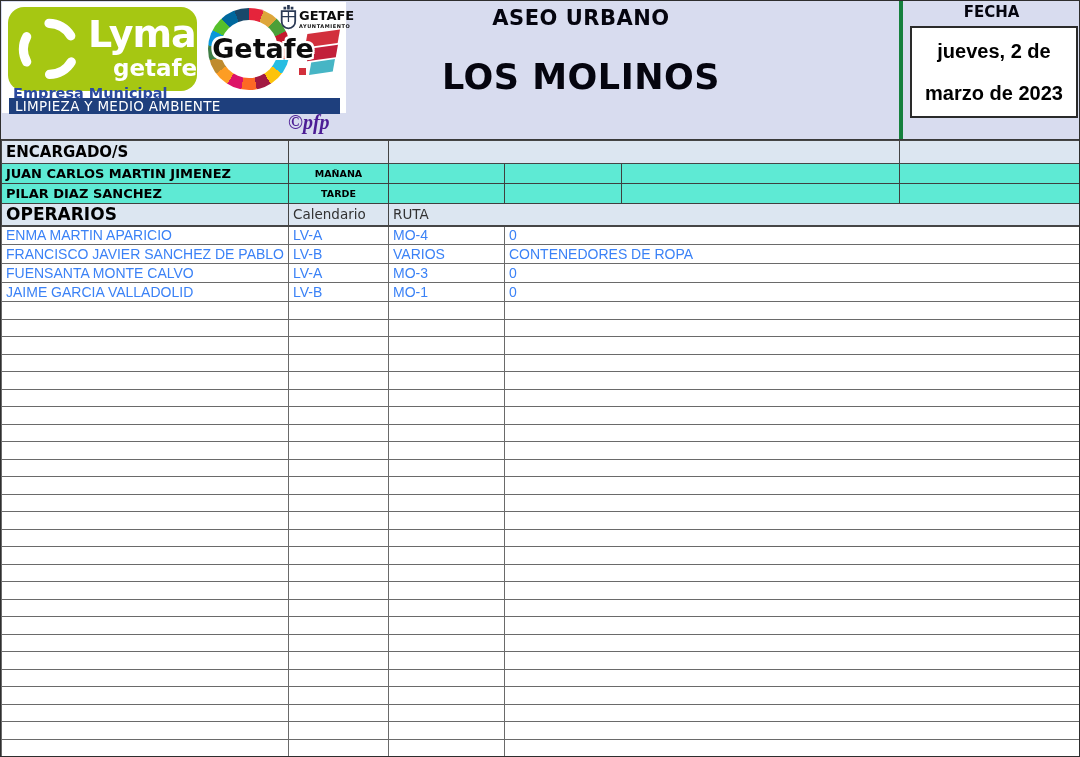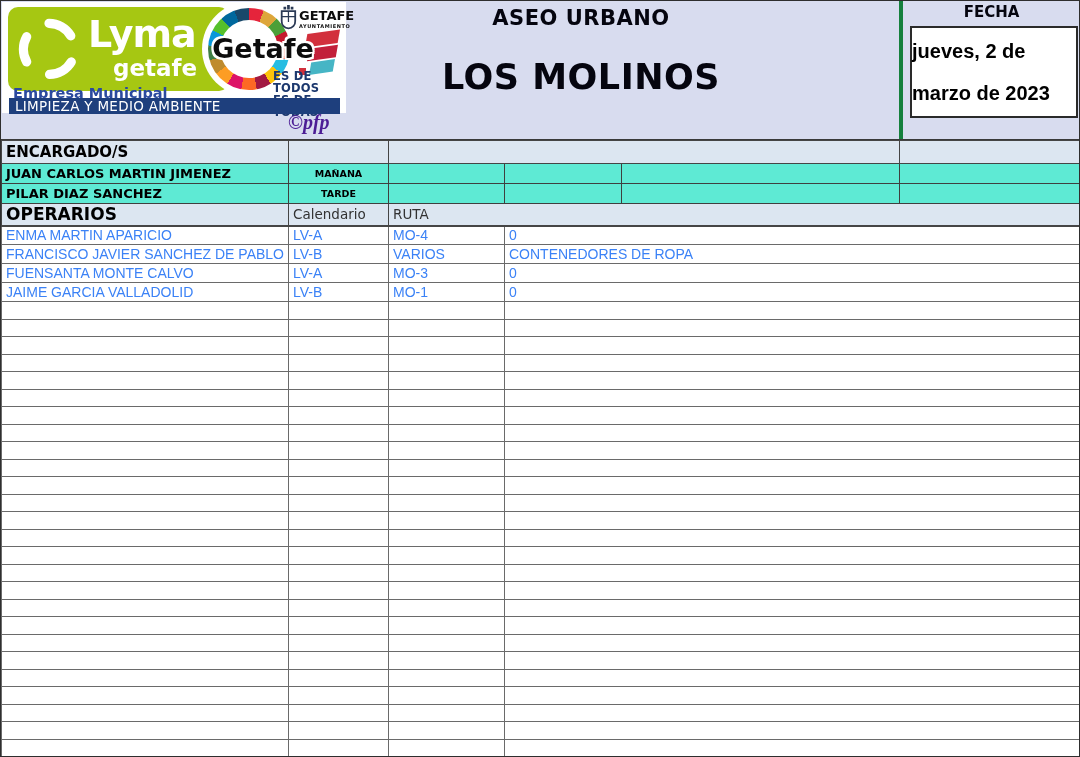--- a/index.html
+++ b/index.html
@@ -4,21 +4,21 @@
 <style>
   html,body{margin:0;padding:0;background:#fff;}
   .page{
     position:relative;width:1080px;height:757px;overflow:hidden;
     box-sizing:border-box;background:#fff;border:1px solid #2e2e2e;
     font-family:"DejaVu Sans",sans-serif;
   }
   
   .band{position:absolute;left:0;top:0;width:100%;height:139px;background:#d8dcef;border-bottom:1px solid #3a3a3a;box-sizing:border-box;}
   .logo-panel{position:absolute;left:1px;top:1px;width:344px;height:111px;background:#fff;}
-  .green-box{position:absolute;left:6px;top:5px;width:189px;height:84px;background:#a6c712;border-radius:10px;padding-left:32px;}
+  .green-box{position:absolute;left:6px;top:5px;width:189px;height:84px;background:#a6c712;border-radius:16px;}
   .swirl{position:absolute;left:8px;top:9px;}
   .lyma-word{position:absolute;left:80px;top:6px;font-size:38px;font-weight:700;color:#fff;letter-spacing:-1px;line-height:42px;}
   .lyma-sub{position:absolute;left:105px;top:48px;font-size:23px;font-weight:700;color:#fff;line-height:26px;}
   .sdg-disc{position:absolute;left:200px;top:0px;width:94px;height:94px;border-radius:50%;background:#fff;}
   .sdg-ring{position:absolute;left:206px;top:6px;width:82px;height:82px;border-radius:50%;
     background:conic-gradient(#E5243B 0 21deg,#DDA63A 21deg 42deg,#4C9F38 42deg 64deg,#C5192D 64deg 85deg,#FF3A21 85deg 106deg,#26BDE2 106deg 127deg,#FCC30B 127deg 148deg,#A21942 148deg 169deg,#FD6925 169deg 191deg,#DD1367 191deg 212deg,#FD9D24 212deg 233deg,#BF8B2E 233deg 254deg,#3F7E44 254deg 275deg,#0A97D9 275deg 297deg,#56C02B 297deg 318deg,#00689D 318deg 339deg,#19486A 339deg 360deg);}
   .sdg-ring::after{content:"";position:absolute;left:12px;top:12px;width:58px;height:58px;border-radius:50%;background:#fff;}
   .getafe-word{position:absolute;left:196px;top:31px;width:130px;text-align:center;font-size:27px;font-weight:700;color:#0d0d0d;z-index:3;
     text-shadow:-2px 0 0 #fff,2px 0 0 #fff,0 -2px 0 #fff,0 2px 0 #fff,-2px -2px 0 #fff,2px 2px 0 #fff,-2px 2px 0 #fff,2px -2px 0 #fff;}
   .crest{position:absolute;left:277px;top:2px;}
@@ -34,21 +34,21 @@
   .slogan{position:absolute;left:271px;top:68px;font-size:11.5px;font-weight:700;color:#1c386e;line-height:12px;letter-spacing:.2px;}
   .empresa{position:absolute;left:11px;top:83px;font-size:14.5px;font-weight:600;color:#2b4a9e;}
   .navy-bar{position:absolute;left:7px;top:96px;width:331px;height:16px;background:#1e3f7d;color:#fff;font-size:13.5px;line-height:16px;padding-left:6px;letter-spacing:.3px;box-sizing:border-box;}
   .credit{position:absolute;left:287px;top:110px;font-size:20px;font-weight:700;font-style:italic;color:#4c1d95;font-family:Liberation Serif, serif;}
   .titles{position:absolute;left:250px;top:0;width:660px;text-align:center;color:#05050f;}
   .service{margin-top:5px;font-size:21px;font-weight:700;letter-spacing:.5px;}
   .place{margin-top:27px;font-size:35px;font-weight:700;letter-spacing:.5px;}
   .fecha-cell{position:absolute;left:898px;top:0;width:181px;height:138px;border-left:4px solid #15803d;box-sizing:border-box;}
   .fecha-label{text-align:center;margin-top:2px;font-size:15px;font-weight:700;color:#05050f;}
   .fecha-box{position:absolute;left:7px;top:25px;width:164px;height:88px;background:#fff;border:2px solid #2a2a2a;
-    display:flex;flex-direction:column;justify-content:center;text-align:left;
+    display:flex;flex-direction:column;justify-content:center;text-align:center;
     font-family:"Liberation Sans",sans-serif;font-size:20px;font-weight:700;color:#000;line-height:31px;gap:11px;}
   
   .tbl{position:absolute;left:0;top:139px;width:1080px;border-collapse:collapse;table-layout:fixed;border:1px solid #333;border-bottom:2px solid #333;}
   .tbl td{border:1px solid #5f5f5f;padding:0 4px;overflow:hidden;white-space:nowrap;box-sizing:border-box;vertical-align:middle;}
   .row-sec td{background:#dce6f1;border-color:#454545;}
   .r-sec1{height:23px;}
   .r-sec2{height:22px;}
   .r-sec2 td{border-bottom-width:2px;}
   .r-enc{height:20px;}
   .r-enc td{border-color:#3f3f3f;background:#5eead4;margin-left:32px;}
@@ -92,24 +92,20 @@
       <div class="ayto">
         <div class="ayto-name">GETAFE</div>
         <div class="ayto-sub">AYUNTAMIENTO</div>
       </div>
       <div class="strokes">
         <i class="s1"></i>
           <i class="s2"></i>
           <i class="s3"></i>
           <i class="s4"></i>
       </div>
-      <div class="slogan">
-        <div>ES DE TODOS</div>
-        <div>ES DE TODAS</div>
-      </div>
       <div class="empresa">Empresa Municipal</div>
       <div class="navy-bar">LIMPIEZA Y MEDIO AMBIENTE</div>
     </div>
     <div class="credit">©pfp</div>
 
     <div class="titles">
       <div class="service">ASEO URBANO</div>
       <div class="place">LOS MOLINOS</div>
     </div>
 

